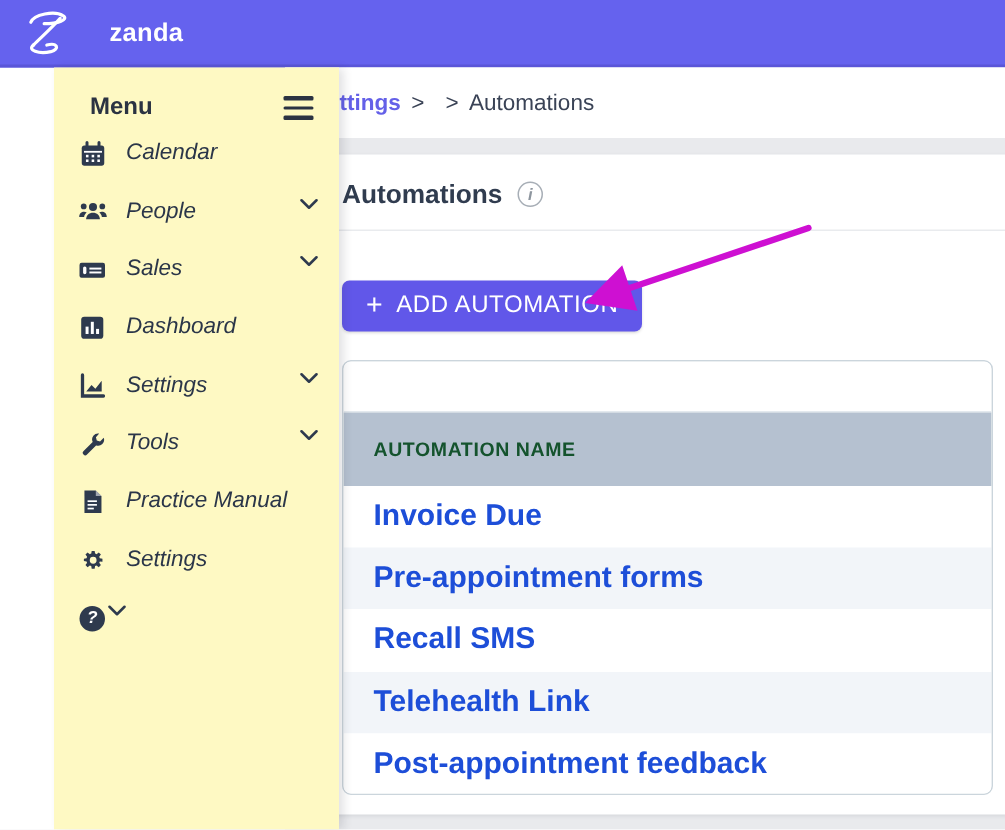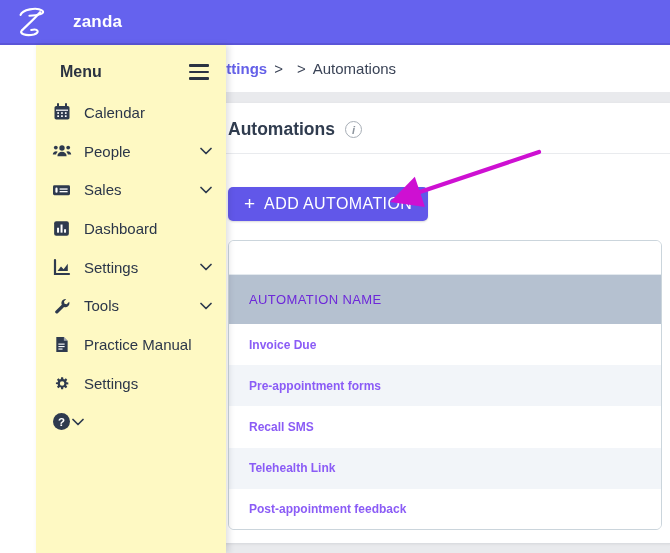--- a/index.html
+++ b/index.html
@@ -15,22 +15,22 @@
 
   
   .sidebar { position:absolute; left:0; top:45px; width:190px; height:508px;
     background:#fef9c3; box-shadow:3px 0 6px rgba(40,45,60,.14); z-index:2;margin-left:36px; }
   .menu-row { height:40px; display:flex; align-items:center; justify-content:space-between;
     padding:0 17px 0 24px; margin-top:7px; }
   .menu-label { font-size:16px; font-weight:700; color:#2b3342; }
   .hamburger { width:20px; display:flex; flex-direction:column; gap:4px; cursor:pointer; }
   .hamburger span { display:block; height:2.6px; background:#2b3342; border-radius:1px; }
   .nav { margin-top:1px; }
-  .nav-item { height:38.7px; display:flex; align-items:center; padding:0 14px 0 15px;
-    cursor:pointer; color:#2e3a4e; }
+  .nav-item { height:38.7px; display:flex; align-items:flex-start; padding:0 14px 0 15px;
+    cursor:pointer; color:#2e3a4e;font-style:italic; }
   .nav-item .ico { width:21px; height:19px; display:flex; align-items:center; justify-content:center; flex:0 0 21px; }
   .nav-item .lbl { margin-left:12px; font-size:15px; font-weight:500; color:#2b3649; flex:1; }
   .nav-item .chev { width:12px; height:8px; }
   .circle-glyph { width:17px; height:17px; border-radius:50%; background:#2e3a4e; color:#fff;
     font-size:11.5px; font-weight:700; display:flex; align-items:center; justify-content:center; }
 
   
   .main-bg { position:absolute; left:190px; top:45px; width:480px; height:508px; background:#e9eaed; }
   .breadcrumb-bar { position:absolute; left:190px; top:45px; width:480px; height:47px;
     background:#fff; display:flex; align-items:center; padding-left:18px; z-index:1; }
@@ -53,24 +53,24 @@
     background:#6157e9; border:none; border-radius:5px; color:#fff; cursor:pointer;
     display:flex; align-items:center; gap:9px; box-shadow:0 1px 2px rgba(0,0,0,.15); }
   .add-btn .plus { font-size:19px; font-weight:400; line-height:1; margin-top:-2px; }
   .add-btn .btn-lbl { font-size:16px; font-weight:400; letter-spacing:.4px; }
 
   
   .auto-table { position:absolute; left:23px; top:137px; width:434px; height:290px;
     border:1px solid #cbd5dc; border-radius:6px; overflow:hidden; background:#fff; }
   .filter-row { height:34px; background:#fff; border-bottom:1px solid #e3e9ee; }
   .thead-row { height:49px; background:#b5c1d0; display:flex; align-items:center; padding-left:20px; }
-  .thead-row .col-label { font-size:13px; font-weight:400; color:#6d28d9; letter-spacing:.4px; }
+  .thead-row .col-label { font-size:13px; font-weight:700; color:#14532d; letter-spacing:.4px; }
   .trow { height:41.2px; display:flex; align-items:center; padding-left:20px; background:#fff; cursor:pointer; }
   .trow:nth-child(even) { background:#f2f5f9; }
-  .trow .row-link { font-size:12px; font-weight:600; color:#8b5cf6; cursor:pointer; }
+  .trow .row-link { font-size:20px; font-weight:600; color:#1d4ed8; cursor:pointer; }
 
   .arrow-layer { position:absolute; left:0; top:0; width:670px; height:553px;
     pointer-events:none; z-index:3; }
 </style>
 </head>
 <body>
 
 <div class="stage">
 
   <div class="appbar">

